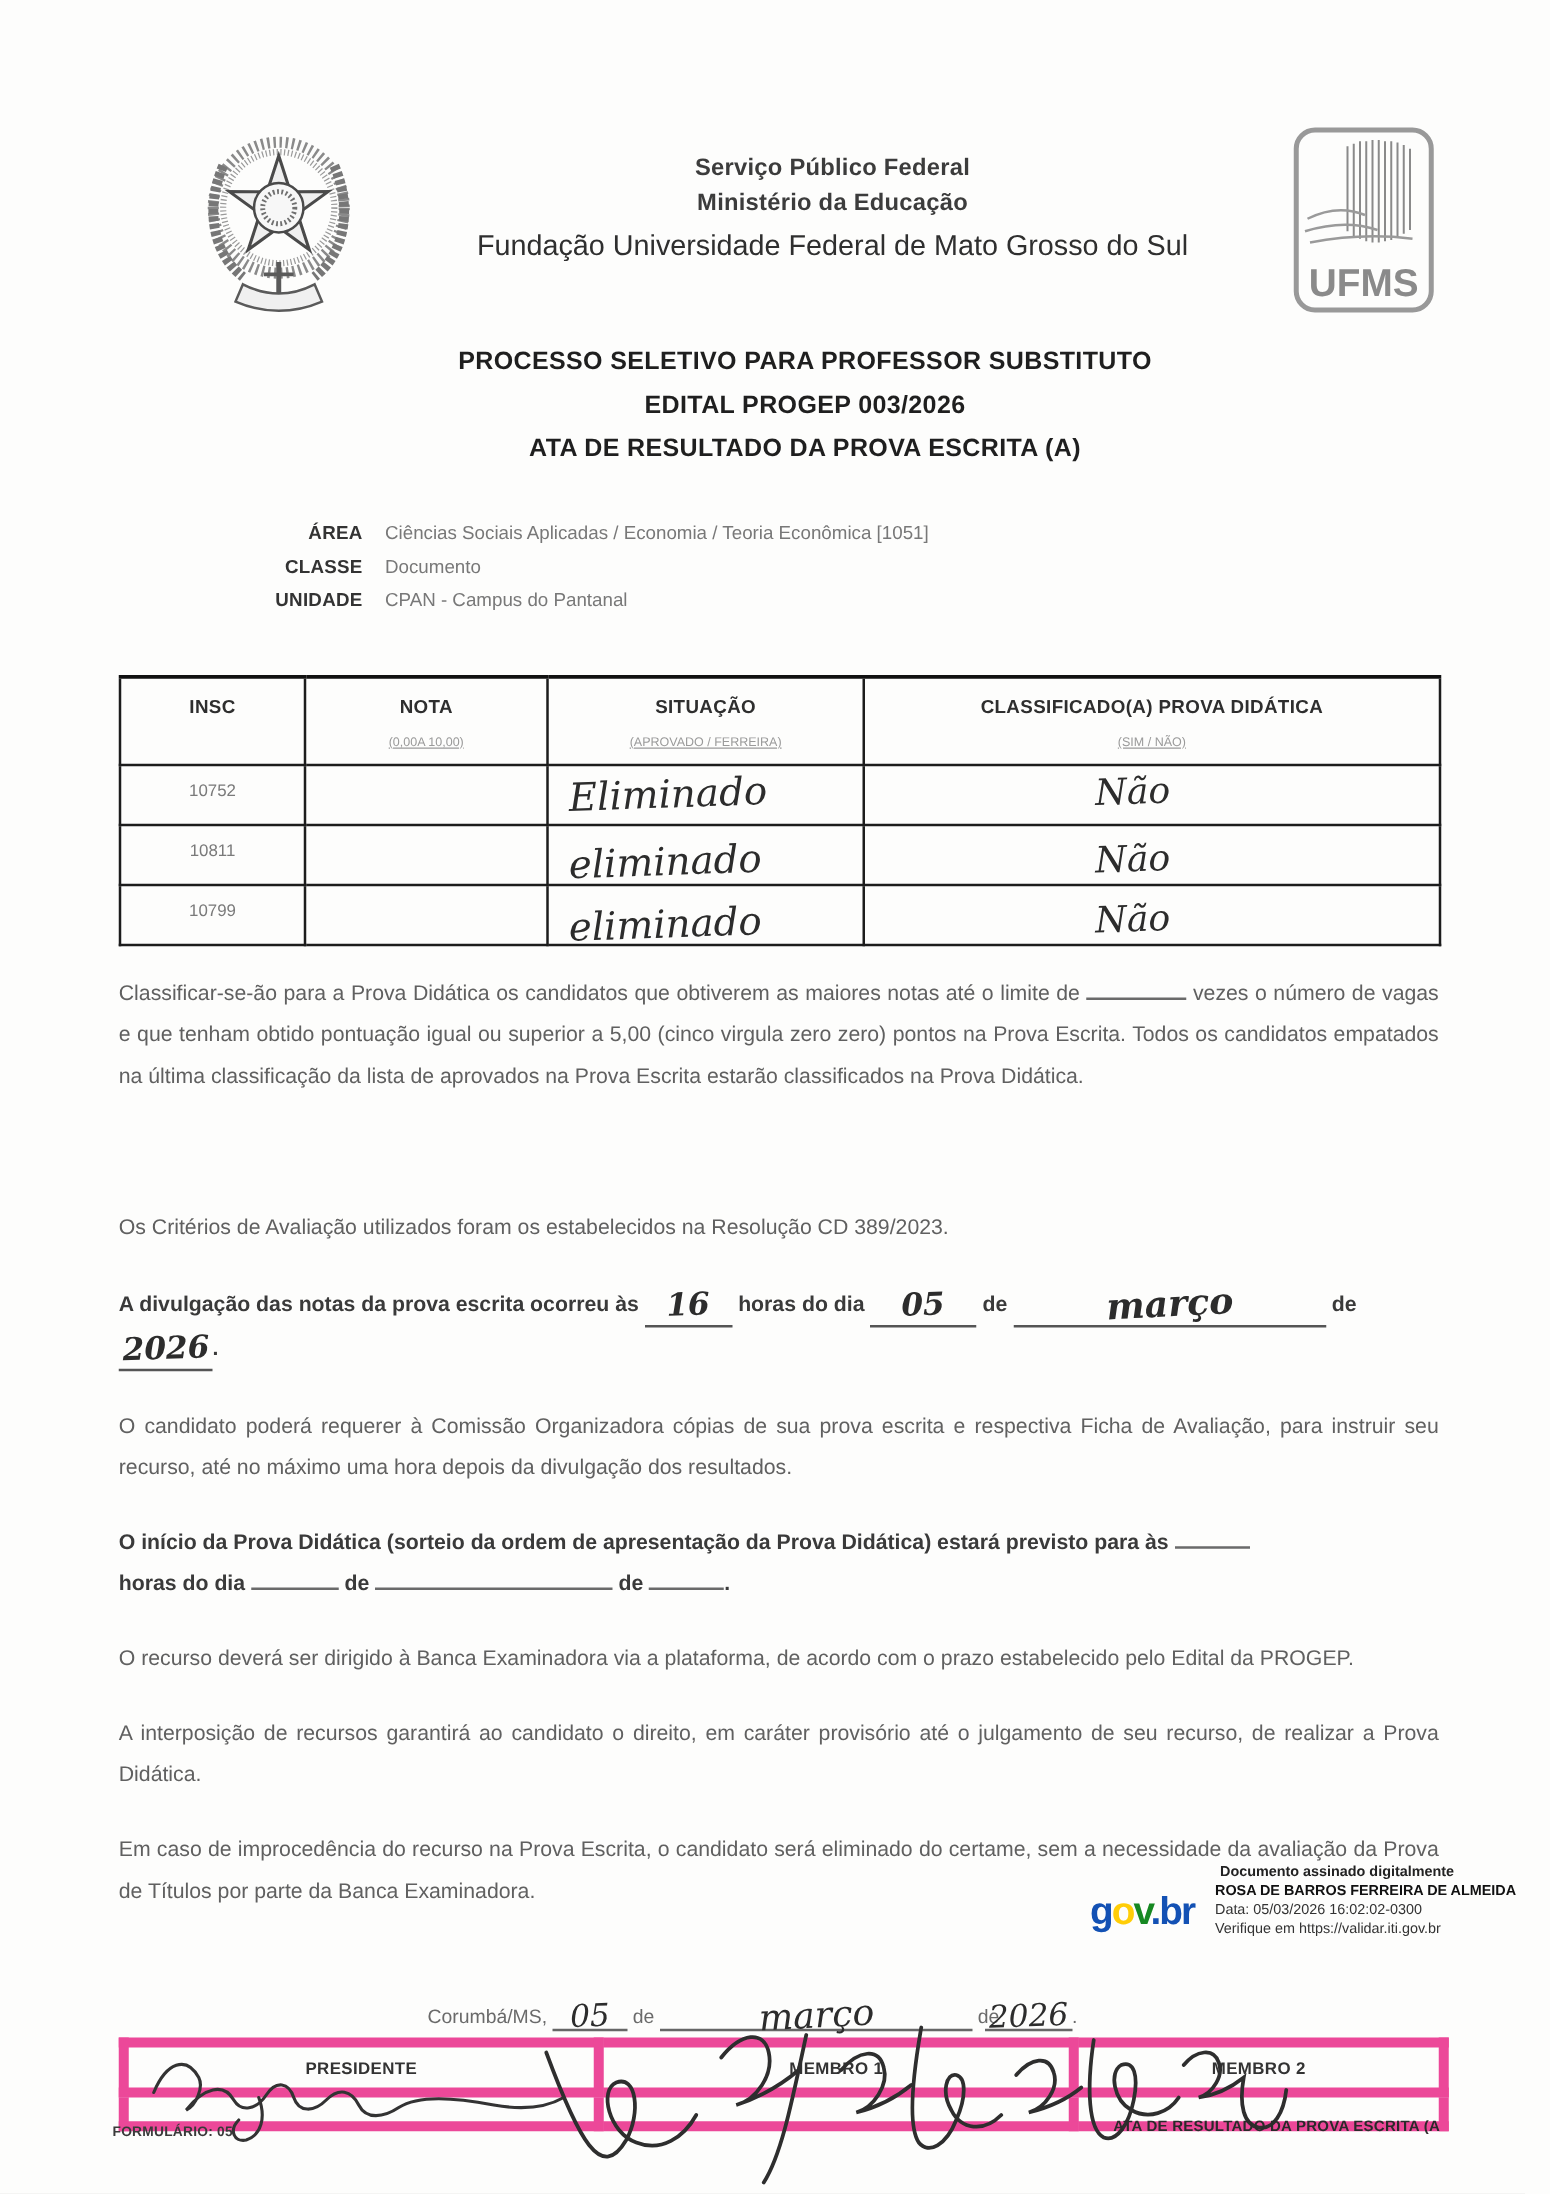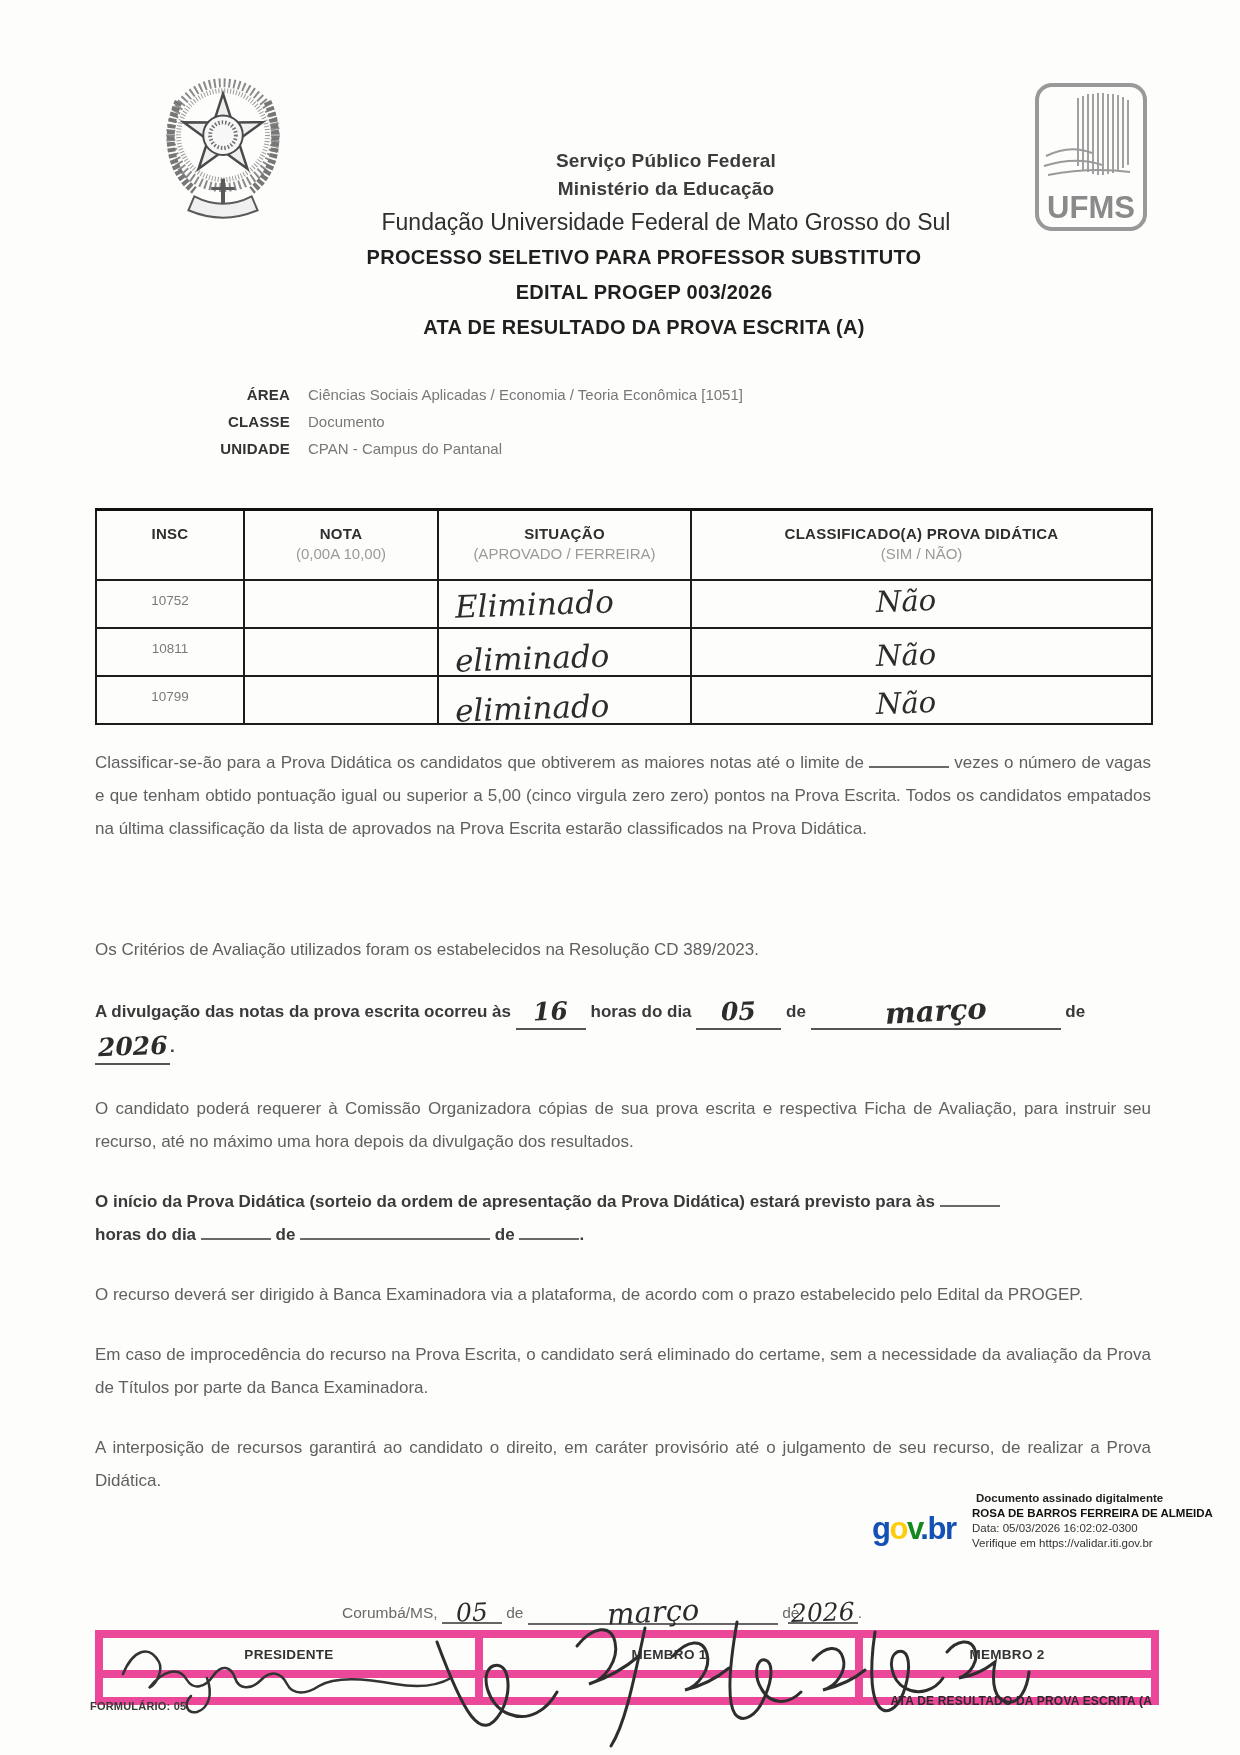--- a/index.html
+++ b/index.html
@@ -1,40 +1,40 @@
 <!DOCTYPE html>
 <html><head>
 <meta charset="utf-8">
 <style>
   html,body{margin:0;padding:0;background:#e8e8e6;}
   .page{
     position:relative;width:1240px;height:1755px;background:#fdfdfc;
     font-family:"Liberation Sans",sans-serif;color:#4a4a4a;overflow:hidden;margin:0 auto;
   }
   
-  .header{display:flex;align-items:flex-end;padding:64px 92px 0 148px;}
+  .header{display:flex;align-items:flex-start;padding:95px 92px 0 148px;}
   .coat{flex:0 0 150px;}
   .header-text{flex:1;text-align:center;padding-top:26px;color:#3c3c3c;}
   .header-line{font-size:19px;font-weight:600;line-height:28px;letter-spacing:.2px;}
   .header-line3{font-size:23px;font-weight:400;margin-top:6px;color:#2f2f2f;white-space:nowrap;}
   .ufms-logo{flex:0 0 114px;margin-top:6px;}
   
   .titles{text-align:center;margin-top:4px;padding-left:48px;}
   .title-line{font-size:20px;font-weight:700;color:#1f1f1f;line-height:35px;letter-spacing:.3px;}
   
   .info{margin:36px 0 0 150px;font-size:15px;}
   .info-row{display:flex;line-height:27px;align-items:center;}
   .info-label{width:140px;text-align:right;font-weight:700;color:#333;margin-right:18px;letter-spacing:.2px;}
   .info-value{color:#787878;}
   
   table.res{border-collapse:collapse;table-layout:fixed;margin:46px 0 0 95px;width:1056px;}
   table.res td,table.res th{border:2px solid #1c1c1c;padding:0;vertical-align:top;}
   table.res tr.head th{height:68px;border-top:3px solid #111;}
   th .main{font-size:15px;font-weight:700;color:#2e2e2e;letter-spacing:.3px;padding-top:14px;}
-  th .sub{font-size:15px;color:#9a9a9a;margin-top:3px;font-weight:400;}
+  th .sub{font-size:10px;color:#9a9a9a;margin-top:15px;font-weight:400;text-decoration:underline;}
   table.res tr.data td{height:46px;position:relative;text-align:center;}
   td .insc{font-size:13.5px;color:#7a7a7a;padding-top:12px;display:block;}
   
   .hw{font-family:"DejaVu Serif",serif;font-style:italic;color:#2c2c2c;line-height:1;}
   .hw-cell{position:absolute;left:16px;top:8px;font-size:31px;transform:rotate(-2deg);white-space:nowrap;}
   .hw-nao{position:absolute;left:40%;top:6px;font-size:29px;transform:rotate(-2deg);}
   .hw-md{font-size:25px;display:inline-block;transform:translateY(3px) rotate(-2deg);}
   .hw-lg{font-size:29px;display:inline-block;transform:translateY(4px) rotate(-3deg);}
   
   .content{margin:0 92px 0 95px;width:1056px;}
@@ -239,22 +239,22 @@
       <span class="blank w60"></span>
       <br>
       <span>horas do dia</span>
       <span class="blank w70"></span>
       <span>de</span>
       <span class="blank w190"></span>
       <span>de</span>
       <span class="blank w60"></span><span>.</span>
     </p>
     <p class="para">O recurso deverá ser dirigido à Banca Examinadora via a plataforma, de acordo com o prazo estabelecido pelo Edital da PROGEP.</p>
+    <p class="para">A interposição de recursos garantirá ao candidato o direito, em caráter provisório até o julgamento de seu recurso, de realizar a Prova Didática.</p>
     <p class="para">Em caso de improcedência do recurso na Prova Escrita, o candidato será eliminado do certame, sem a necessidade da avaliação da Prova de Títulos por parte da Banca Examinadora.</p>
-    <p class="para">A interposição de recursos garantirá ao candidato o direito, em caráter provisório até o julgamento de seu recurso, de realizar a Prova Didática.</p>
   </div>
 
   <div class="gov-stamp">
     <div class="gov-top">Documento assinado digitalmente</div>
     <div class="gov-row">
       <div class="gov-logo"><span class="g-b">g</span><span class="g-y">o</span><span class="g-g">v</span><span class="g-b">.br</span></div>
       <div class="gov-lines">
         <div class="gov-name">ROSA DE BARROS FERREIRA DE ALMEIDA</div>
         <div class="gov-small">Data: 05/03/2026 16:02:02-0300</div>
         <div class="gov-small">Verifique em https://validar.iti.gov.br</div>

